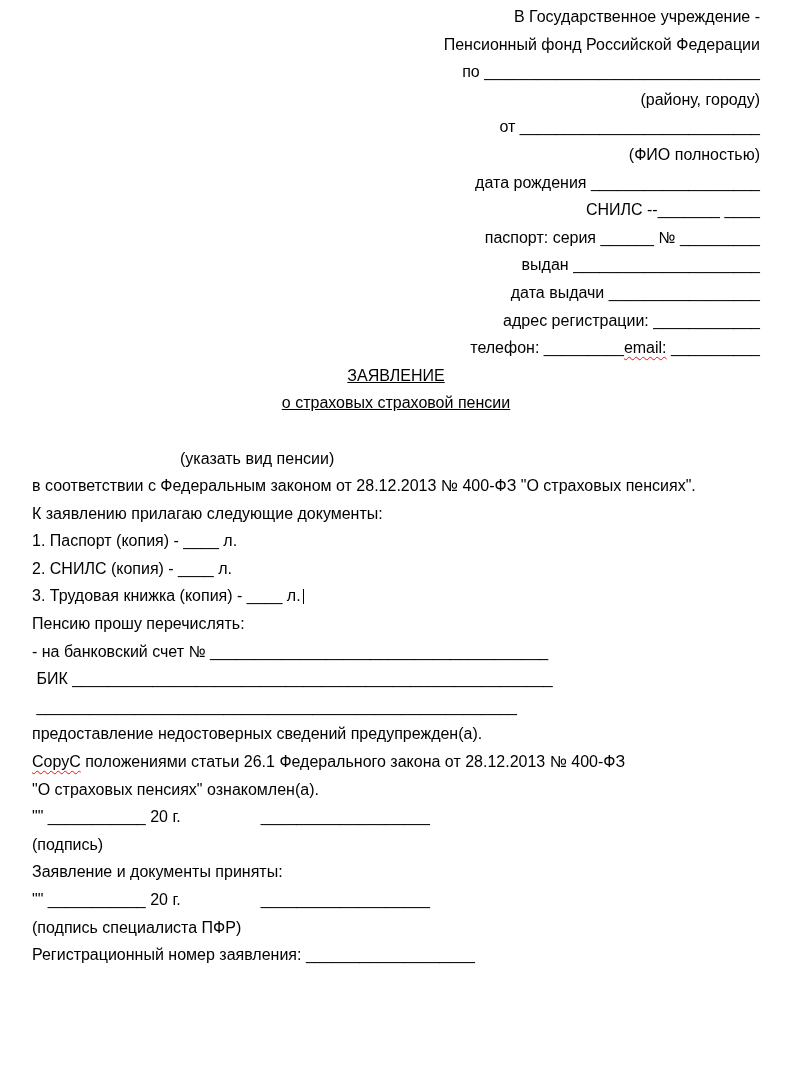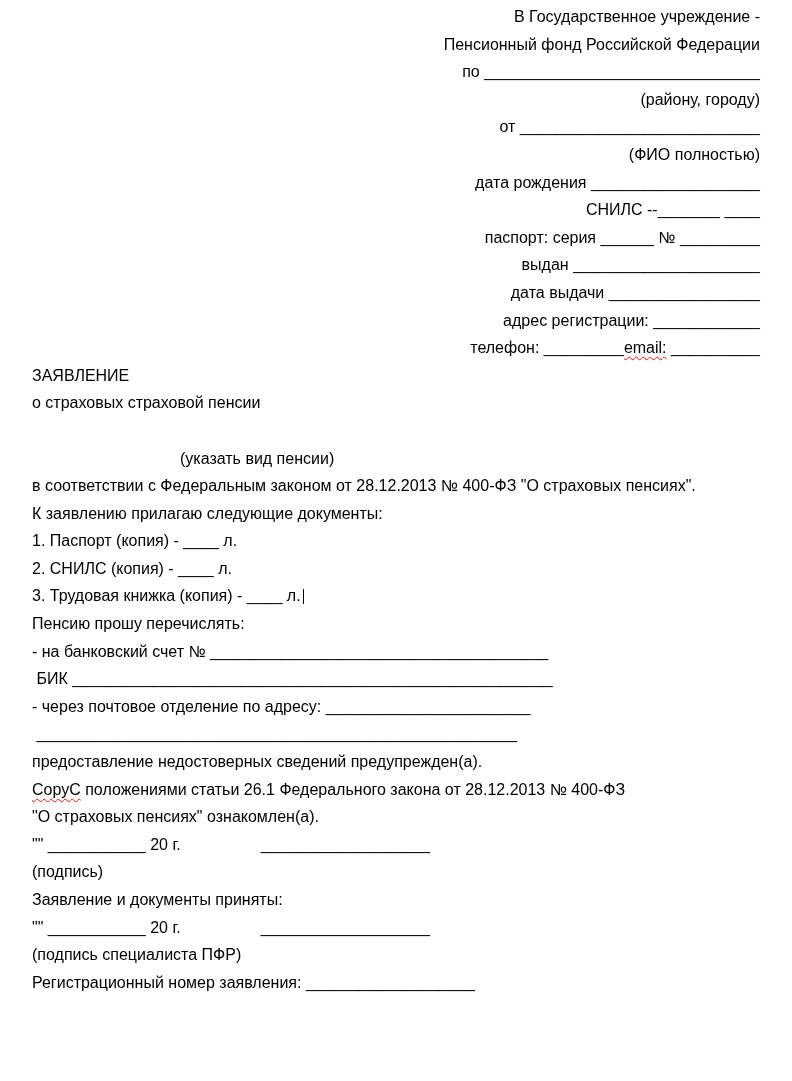--- a/index.html
+++ b/index.html
@@ -23,21 +23,21 @@
     cursor:text;
     border-radius:21px;
   }
   .line{
     height:27.6px;
     line-height:27.6px;
     white-space:pre;
     overflow:visible;
   }
   .right{text-align:right;}
-  .center{text-align:left;}
+  .center{text-align:center;text-decoration:underline;}
   .indent-hint{padding-left:148px;}
   .misspelled{
     text-decoration-line:underline;
     text-decoration-style:wavy;
     text-decoration-color:var(--squiggle);
     text-decoration-thickness:1px;
     text-underline-offset:3px;
     text-decoration-skip-ink:none;
   }
   .sig-blank{margin-left:80px;text-align:right;}
@@ -80,21 +80,20 @@
   <div>
     <div class="line indent-hint">(указать вид пенсии)</div>
     <div class="line">в соответствии с Федеральным законом от 28.12.2013 № 400-ФЗ "О страховых пенсиях".</div>
     <div class="line">К заявлению прилагаю следующие документы:</div>
     <div class="line">1. Паспорт (копия) - ____ л.</div>
     <div class="line">2. СНИЛС (копия) - ____ л.</div>
     <div class="line"><span>3. Трудовая книжка (копия) - ____ л.</span><span class="caret"></span></div>
     <div class="line">Пенсию прошу перечислять:</div>
     <div class="line">- на банковский счет № ______________________________________</div>
     <div class="line"> БИК ______________________________________________________</div>
-    <div class="line">- через почтовое отделение по адресу: _______________________</div>
     <div class="line"> ______________________________________________________</div>
     <div class="line">предоставление недостоверных сведений предупрежден(а).</div>
     <div class="line"><span class="misspelled">СоруС</span><span> положениями статьи 26.1 Федерального закона от 28.12.2013 № 400-ФЗ</span></div>
     <div class="line">"О страховых пенсиях" ознакомлен(а).</div>
   </div>
 
   <div>
     <div class="line"><span>"" ___________ 20 г.</span><span class="sig-blank">___________________</span></div>
     <div class="line">(подпись)</div>
     <div class="line">Заявление и документы приняты:</div>

